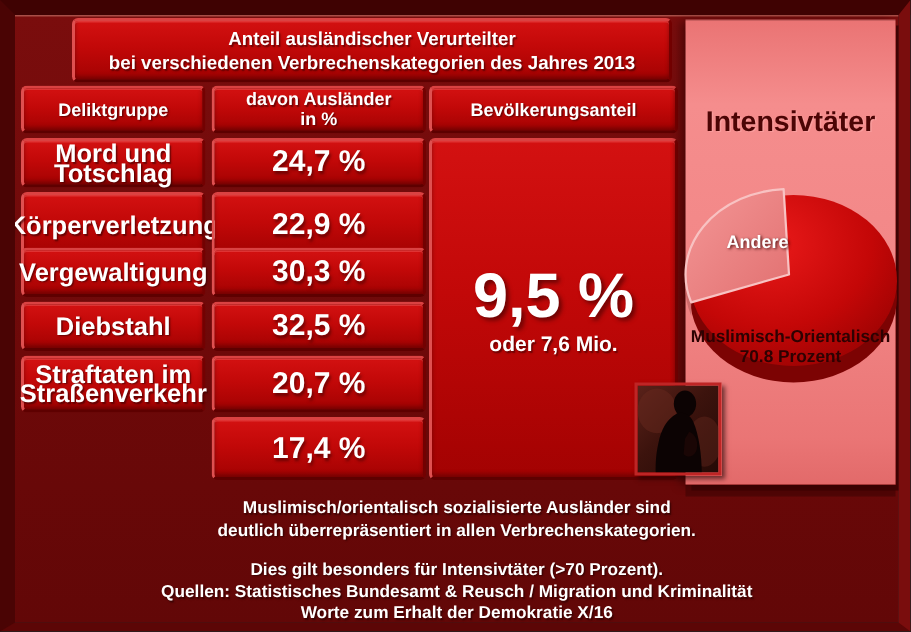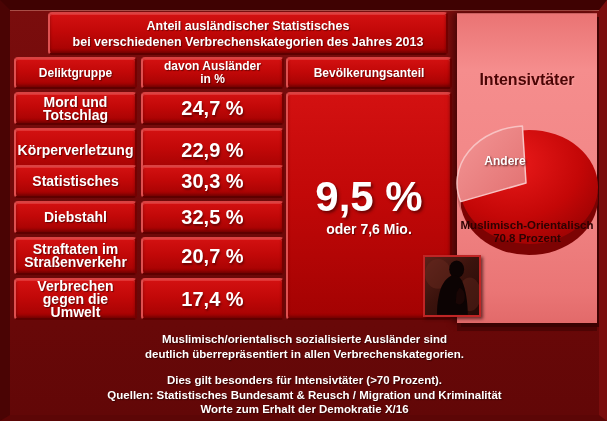--- a/index.html
+++ b/index.html
@@ -37,35 +37,35 @@
   .row2{top:155px;height:33px;}
   .row3{top:191px;height:33px;}
   .row4{top:227px;height:38px;}
   .row5{top:268px;height:42px;}
   .titlebox{
     left:38px;top:2px;width:400px;height:43px;
     font-size:12.5px;font-weight:bold;line-height:16px;
     text-shadow:1px 1px 1px rgba(50,0,0,.6);
   }
   .hdr{font-size:12px;font-weight:bold;line-height:13px;text-shadow:1px 1px 1px rgba(50,0,0,.6);}
-  .lbl{font-size:14px;font-weight:bold;line-height:13px;padding:0 6px;text-shadow:1px 1px 1px rgba(50,0,0,.6);}
+  .lbl{font-size:17px;font-weight:bold;line-height:13px;padding:0 6px;text-shadow:1px 1px 1px rgba(50,0,0,.6);}
   .val{font-size:20px;font-weight:bold;text-shadow:1px 2px 2px rgba(50,0,0,.55);}
   .bigcell{left:276px;top:82px;width:166px;height:228px;}
   .bigval{font-size:42px;font-weight:bold;line-height:44px;text-shadow:2px 2px 3px rgba(50,0,0,.6);}
   .bigsub{font-size:14px;font-weight:bold;margin-top:2px;text-shadow:1px 1px 1px rgba(50,0,0,.6);text-align:right;}
   
   .panel{
     position:absolute;left:447px;top:3px;width:140px;height:309px;
     background:linear-gradient(180deg,#ea7474 0%, #f58d8d 18%, #f28787 55%, #ea7575 90%, #e26a6a 100%);
     border-top:1px solid #c96060;
     box-shadow:-4px 0 6px rgba(40,0,0,.55), 4px 4px 0 rgba(60,3,3,.9), 0 8px 0 #4f0505;
   }
   .panel-title{
     position:absolute;left:0;right:0;top:57px;
-    text-align:center;font-size:16px;font-weight:bold;color:#4c0505;
+    text-align:center;font-size:19px;font-weight:bold;color:#4c0505;
     text-shadow:1px 1px 0 rgba(255,180,180,.4);
   }
   .pie-svg{position:absolute;left:0;top:0;width:140px;height:309px;overflow:visible;}
   .pie-label-other{
     position:absolute;left:16px;top:140px;width:64px;text-align:center;
     font-size:12px;font-weight:bold;color:#fff;
     text-shadow:1px 1px 2px rgba(60,0,0,.85);
   }
   .pie-label-main{
     position:absolute;left:0;right:0;top:205px;text-align:center;
@@ -88,21 +88,21 @@
   }
   .footer .block2{margin-top:12px;}
 </style>
 </head>
 <body>
 
 <div class="stage">
   <div class="inner">
 
     <div class="cell titlebox">
-      <div>Anteil ausländischer Statistisches</div>
+      <div>Anteil ausländischer Verurteilter</div>
       <div>bei verschiedenen Verbrechenskategorien des Jahres 2013</div>
     </div>
 
     <div class="cell col1 rowh hdr">
       <div>Deliktgruppe</div>
     </div>
     <div class="cell col3 rowh hdr">
       <div>Bevölkerungsanteil</div>
     </div>
     <div class="cell col2 rowh hdr">
@@ -118,43 +118,40 @@
       </div>
 
     <div class="cell col1 row1 lbl">
         <span>Körperverletzung</span>
       </div>
     <div class="cell col2 row1 val">
         <span>22,9 %</span>
       </div>
 
     <div class="cell col1 row2 lbl">
-        <span>Statistisches</span>
+        <span>Vergewaltigung</span>
       </div>
     <div class="cell col2 row2 val">
         <span>30,3 %</span>
       </div>
 
     <div class="cell col1 row3 lbl">
         <span>Diebstahl</span>
       </div>
     <div class="cell col2 row3 val">
         <span>32,5 %</span>
       </div>
 
     <div class="cell col1 row4 lbl">
         <span>Straftaten im Straßenverkehr</span>
       </div>
     <div class="cell col2 row4 val">
         <span>20,7 %</span>
       </div>
 
-    <div class="cell col1 row5 lbl">
-        <span>Verbrechen gegen die Umwelt</span>
-      </div>
     <div class="cell col2 row5 val">
         <span>17,4 %</span>
       </div>
 
     <div class="cell bigcell">
       <div class="bigval">9,5 %</div>
       <div class="bigsub">oder  7,6 Mio.</div>
     </div>
 
     <div class="panel">

